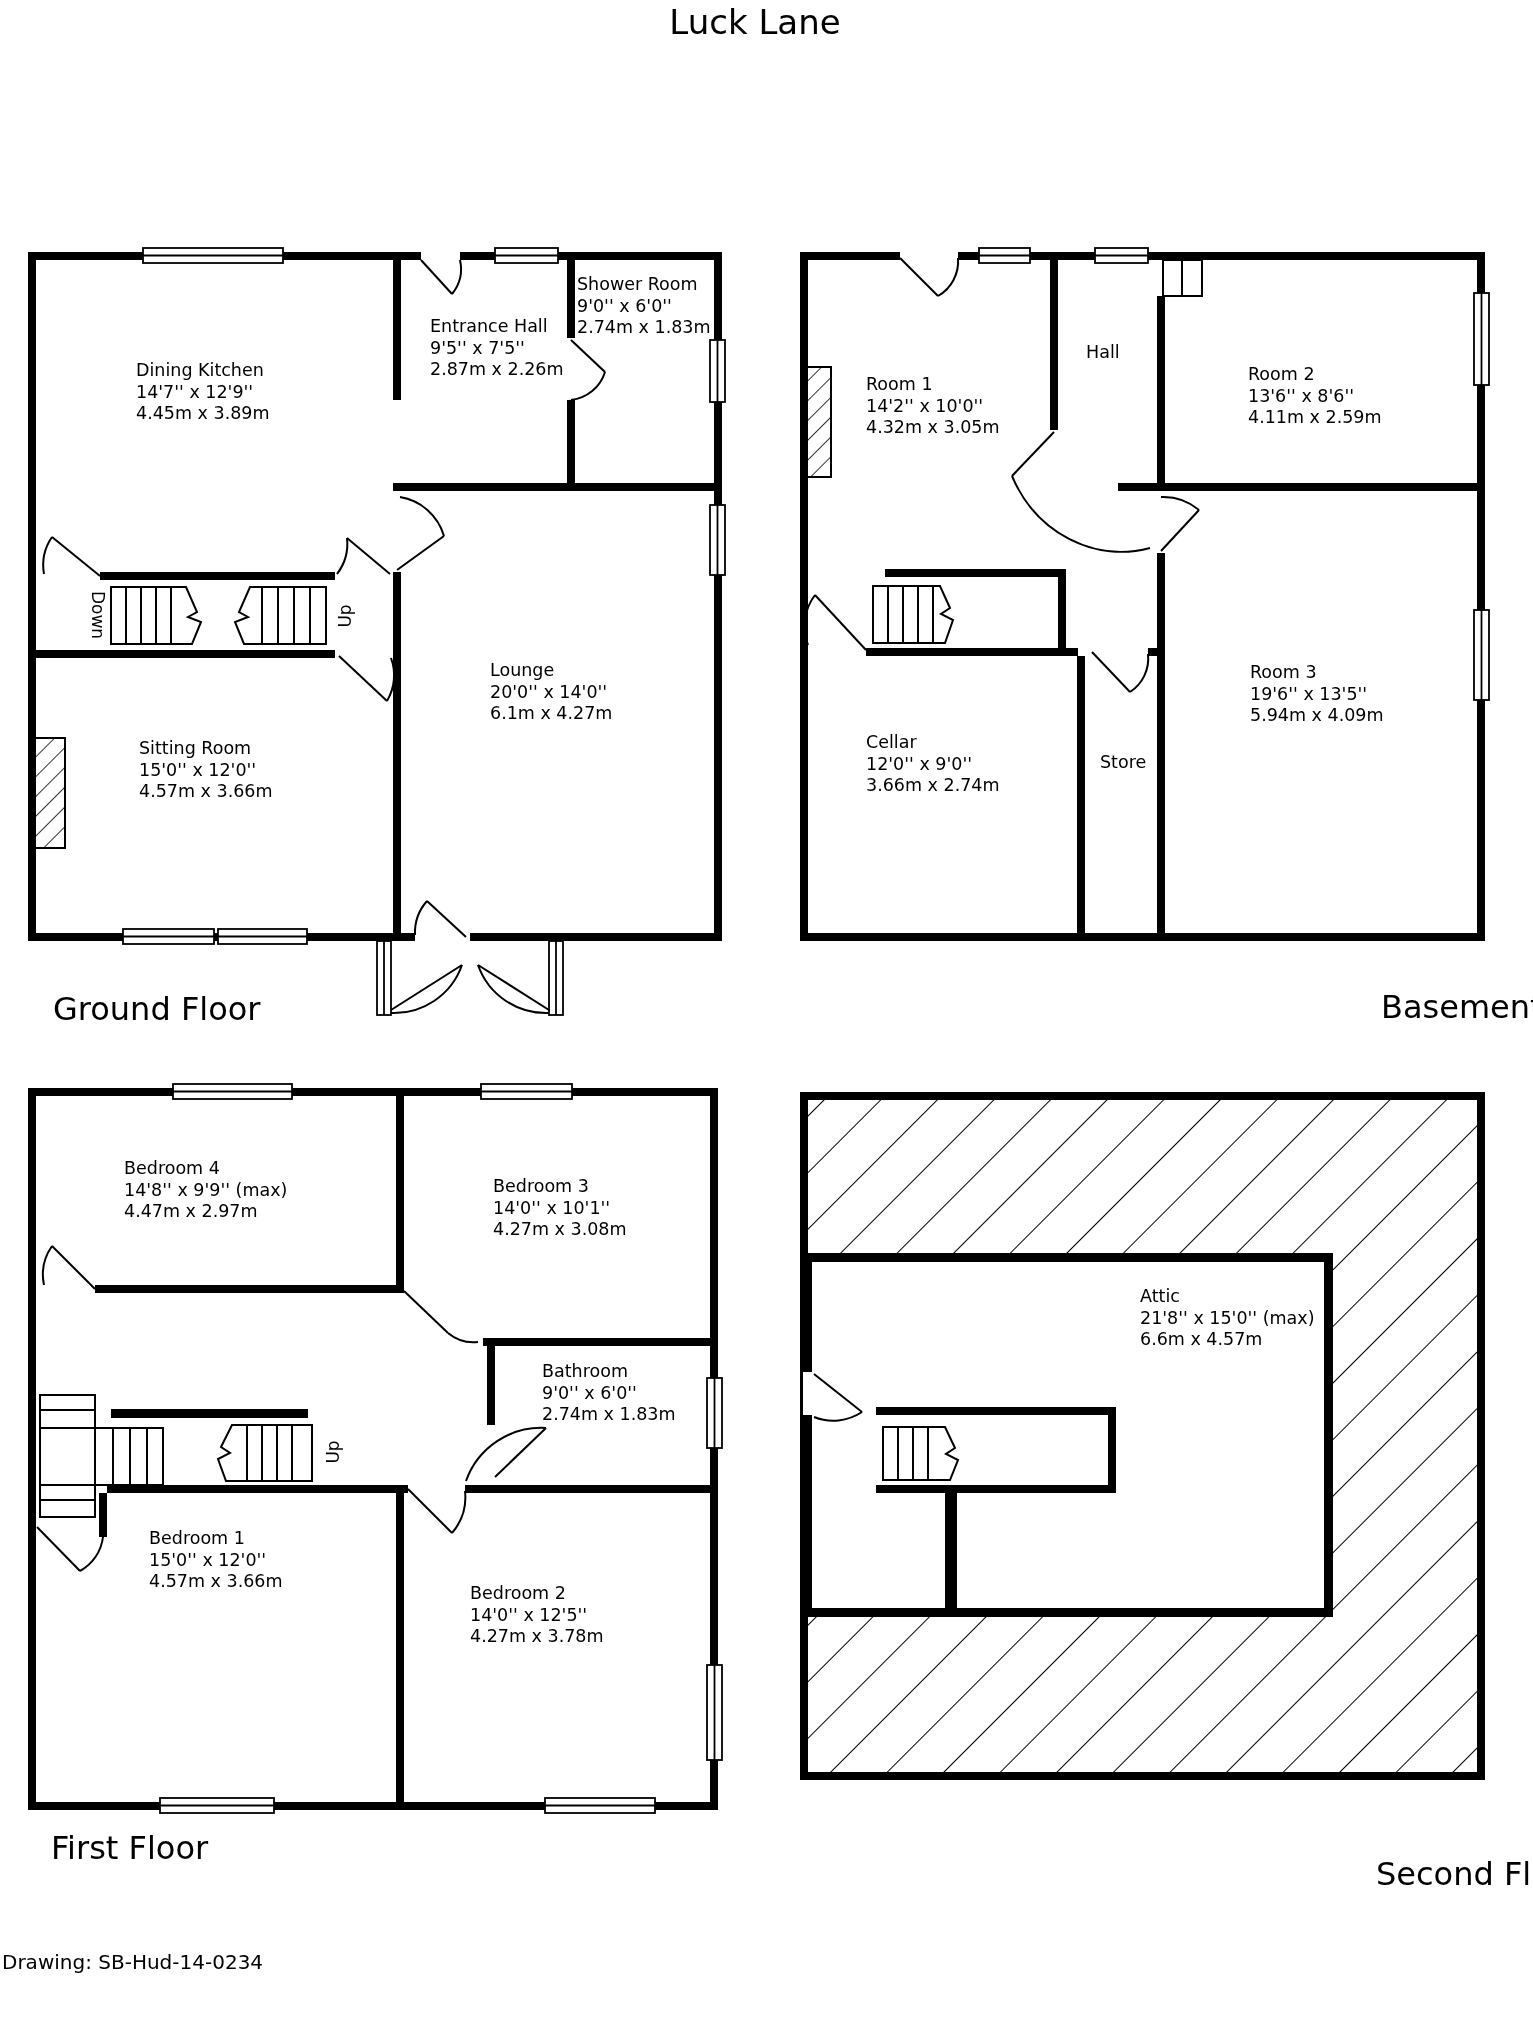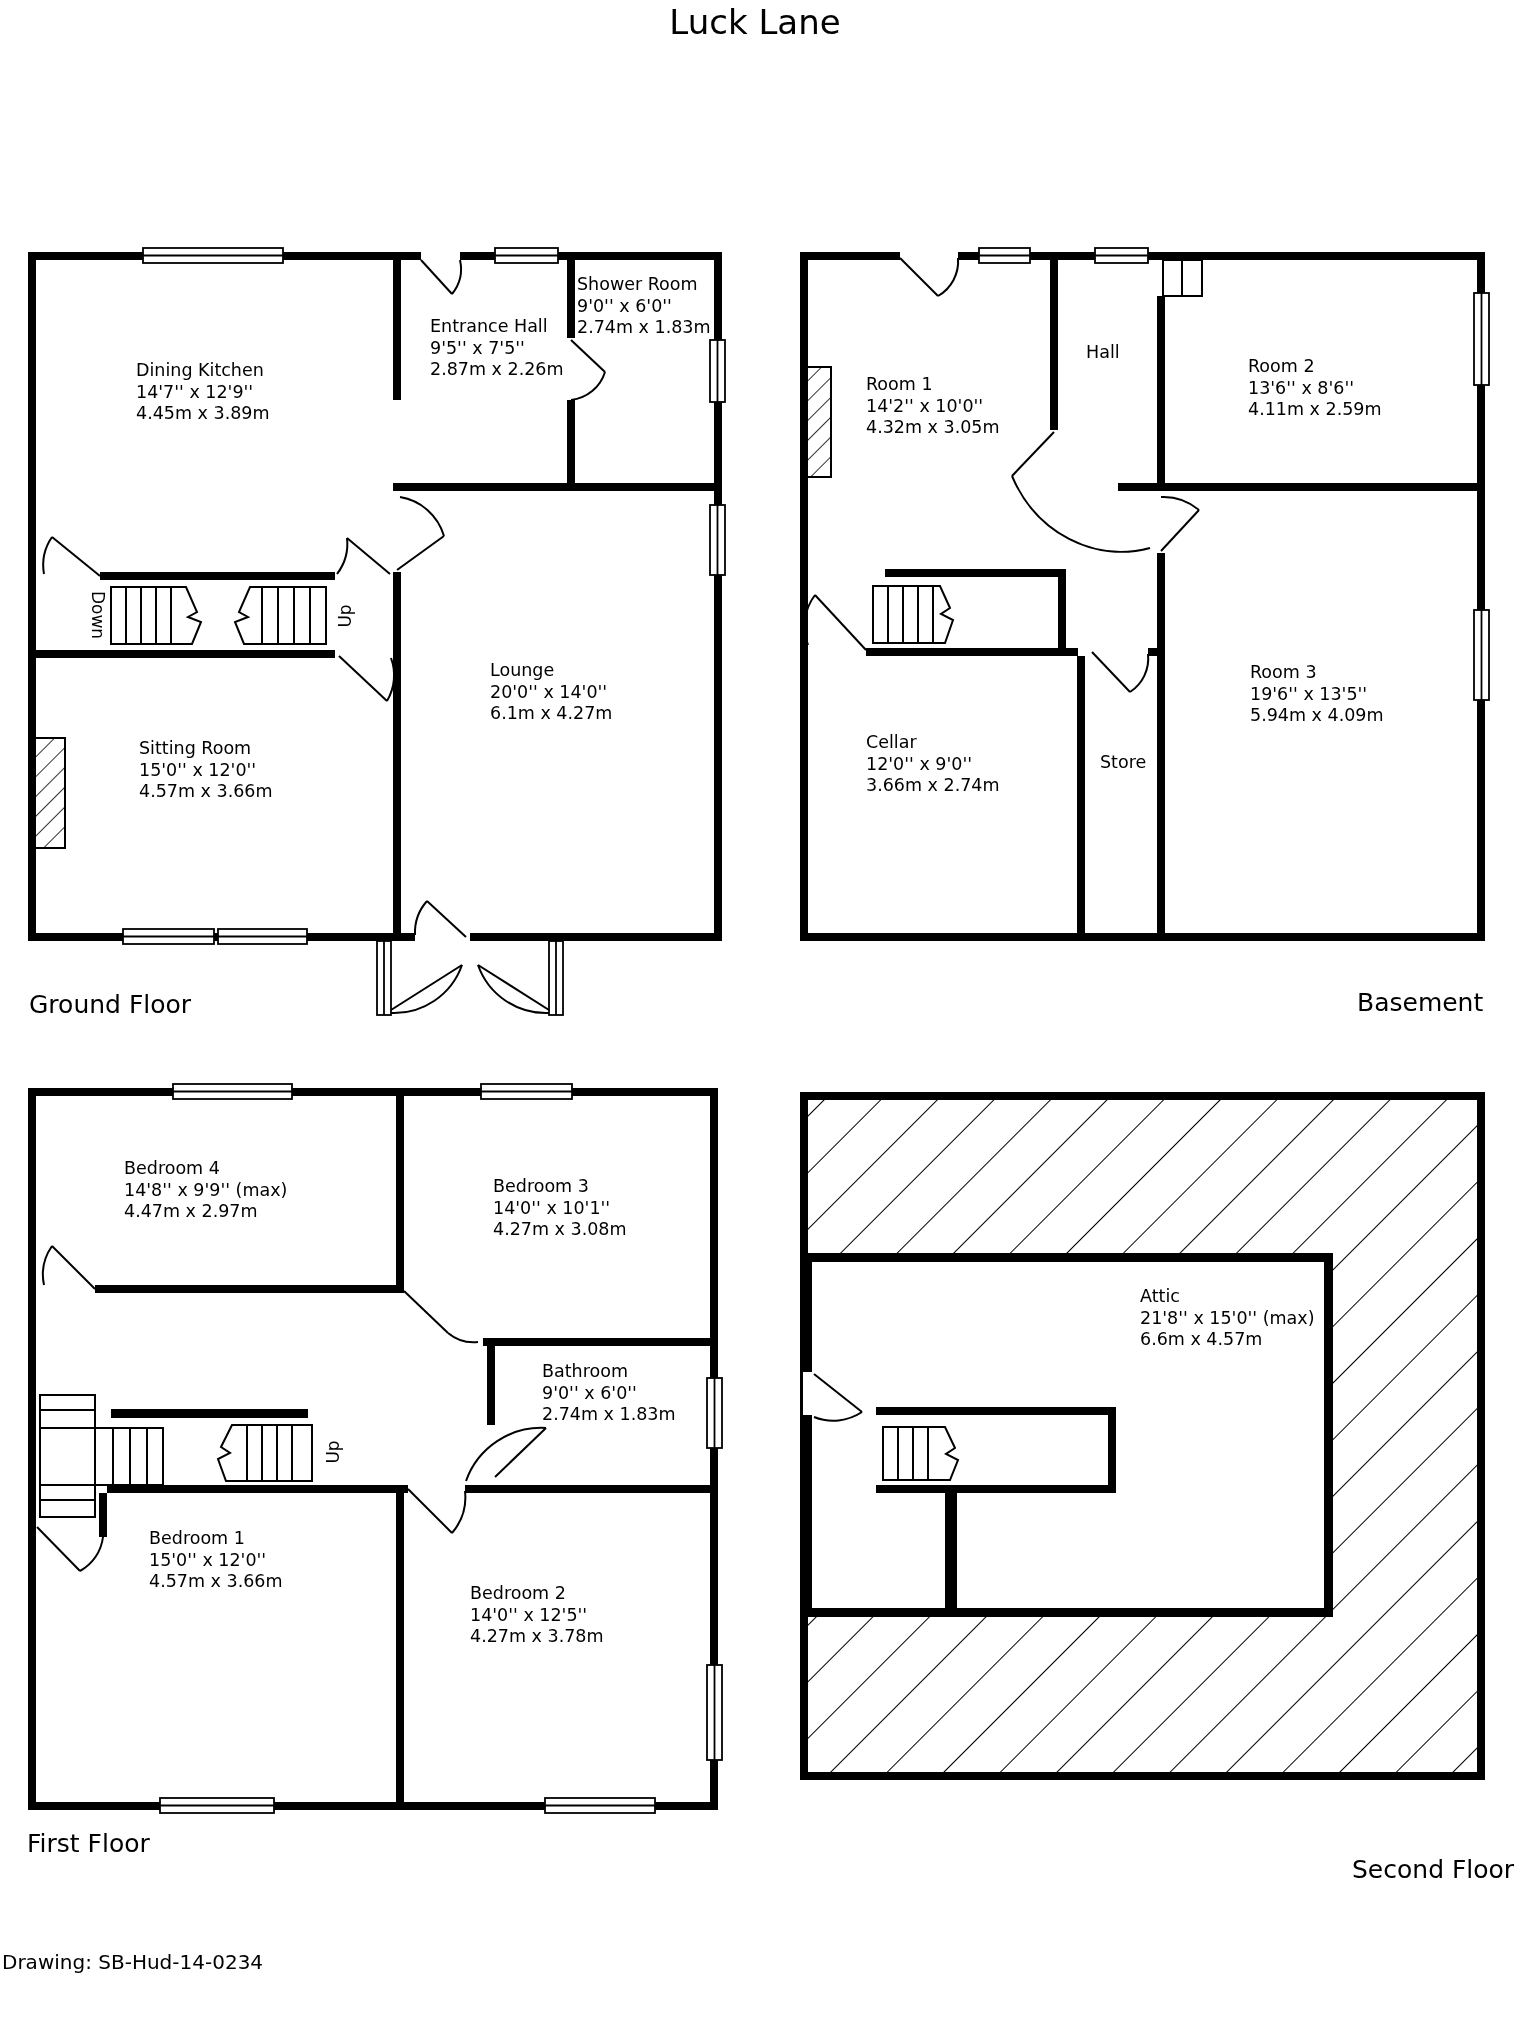--- a/index.html
+++ b/index.html
@@ -1,21 +1,21 @@
 <!DOCTYPE html>
 <html><head>
 <meta charset="utf-8">
 <style>
   html,body{margin:0;padding:0;background:#fff;}
   #page{position:relative;width:1533px;height:2025px;background:#ffffff;
         font-family:"DejaVu Sans","Liberation Sans",sans-serif;color:#000;overflow:hidden;}
   #title{position:absolute;left:0;top:2px;width:1510px;text-align:center;font-size:34px;line-height:41px;}
   .plan-svg{position:absolute;}
   .room-label{position:absolute;font-size:17.5px;line-height:21.5px;white-space:nowrap;}
-  .floor-label{position:absolute;font-size:25px;white-space:nowrap;}
+  .floor-label{position:absolute;font-size:32px;white-space:nowrap;margin-left:24px;}
   .stair-label{position:absolute;font-size:17px;white-space:nowrap;transform-origin:center;}
   #drawing-ref{position:absolute;left:2px;top:1950px;font-size:20px;}
   .rot-cw{transform:translate(-50%,-50%) rotate(90deg);}
   .rot-ccw{transform:translate(-50%,-50%) rotate(-90deg);}
 </style>
 </head>
 <body>
 
 <div id="page">
 
@@ -347,21 +347,21 @@
   <div class="floor-label" style="left:29px;top:990px">Ground Floor</div>
 
   <div class="room-label" style="left:866px;top:374px">
     <div>Room 1</div>
     <div>14'2'' x 10'0''</div>
     <div>4.32m x 3.05m</div>
   </div>
   <div class="room-label" style="left:1086px;top:342px">
     <div>Hall</div>
   </div>
-  <div class="room-label" style="left:1248px;top:356px">
+  <div class="room-label" style="left:1248px;top:364px">
     <div>Room 2</div>
     <div>13'6'' x 8'6''</div>
     <div>4.11m x 2.59m</div>
   </div>
   <div class="room-label" style="left:1250px;top:662px">
     <div>Room 3</div>
     <div>19'6'' x 13'5''</div>
     <div>5.94m x 4.09m</div>
   </div>
   <div class="room-label" style="left:866px;top:732px">

